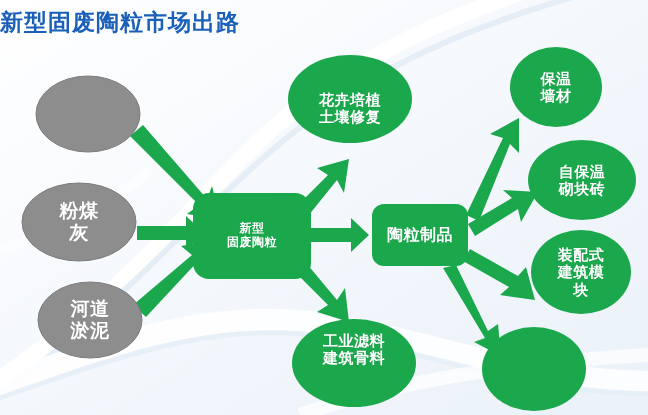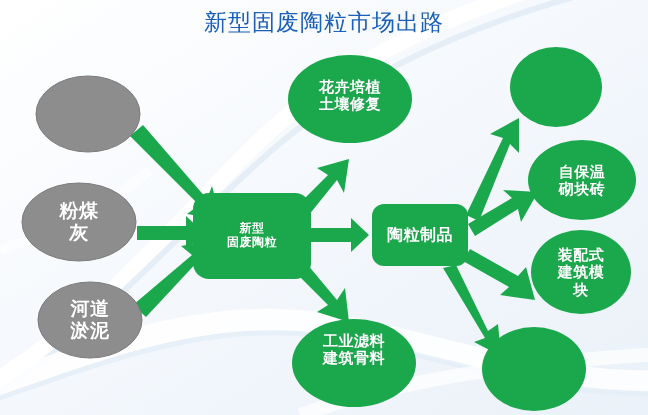--- a/index.html
+++ b/index.html
@@ -47,23 +47,22 @@
   }
   .lbl-src { font-size: 19px; }
   .lbl-core { font-size: 12px; }
   .lbl-prod { font-size: 16px; }
   .lbl-out { font-size: 15px; }
   #page-title {
     position: absolute;
     left: 0;
     top: 7px;
     width: 648px;
-    text-align: center;
     font-size: 23px;
-    font-weight: normal;
+    font-weight: bold;
     color: #1a5fb8;
     letter-spacing: 1px;
     font-family: "Liberation Sans", "DejaVu Sans", sans-serif;
   }
 </style>
 </head>
 <body>
 
 <div id="stage">
 
@@ -157,26 +156,28 @@
 灰</div>
 
   <div class="node-label lbl-src" style="left:38px; top:282px; width:104px; height:76px;">河道
 淤泥</div>
 
   <div class="node-label lbl-core" style="left:193px; top:193px; width:118px; height:86px;">新型
 固废陶粒</div>
 
   <div class="node-label lbl-prod" style="left:372px; top:204px; width:96px; height:62px;">陶粒制品</div>
 
-  <div class="node-label lbl-out" style="left:288px; top:51px; width:124px; height:88px;">花卉培植
+  <div class="node-label lbl-out" style="left:288px; top:64px; width:124px; height:88px;">花卉培植
 土壤修复</div>
 
   <div class="node-label lbl-out" style="left:292px; top:305px; width:124px; height:88px;">工业滤料
 建筑骨料</div>
 
+  <div class="node-label lbl-out" style="left:510px; top:47px; width:92px; height:80px;">保温
+墙材</div>
 
   <div class="node-label lbl-out" style="left:528px; top:140px; width:108px; height:80px;">自保温
 砌块砖</div>
 
   <div class="node-label lbl-out" style="left:531px; top:230px; width:100px; height:84px;">装配式
 建筑模
 块</div>
 
 
 </div>

